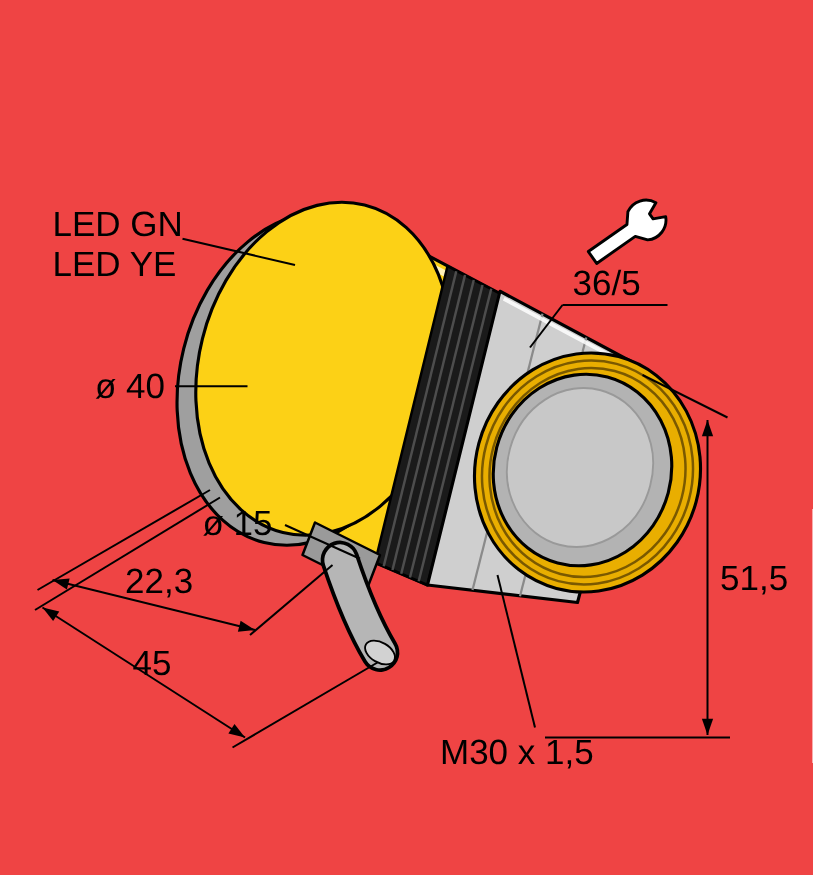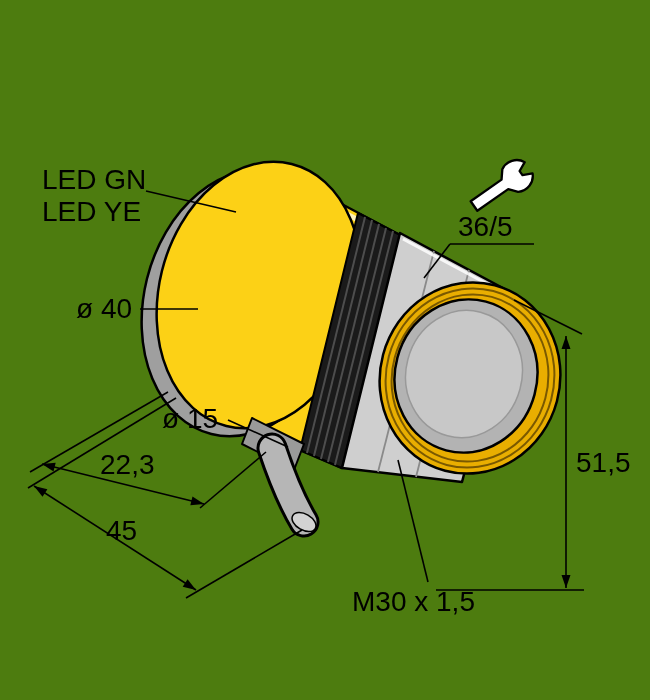--- a/index.html
+++ b/index.html
@@ -1,19 +1,19 @@
 <!DOCTYPE html>
 <html><head>
 <meta charset="utf-8">
 <style>
   html,body { margin:0; padding:0; background:#ffffff; }
   .stage {
     position:relative;
     width:650px; height:700px;
-    background:#4d7c0f;
+    background:#ef4444;
     font-family:"Liberation Sans", sans-serif;
     overflow:hidden;
   }
   svg { display:block; }
   svg text {
     font-family:"Liberation Sans", sans-serif;
     font-size:28px;
     fill:#000000;
   }
   .thin  { stroke:#000; stroke-width:1.6; fill:none; }

